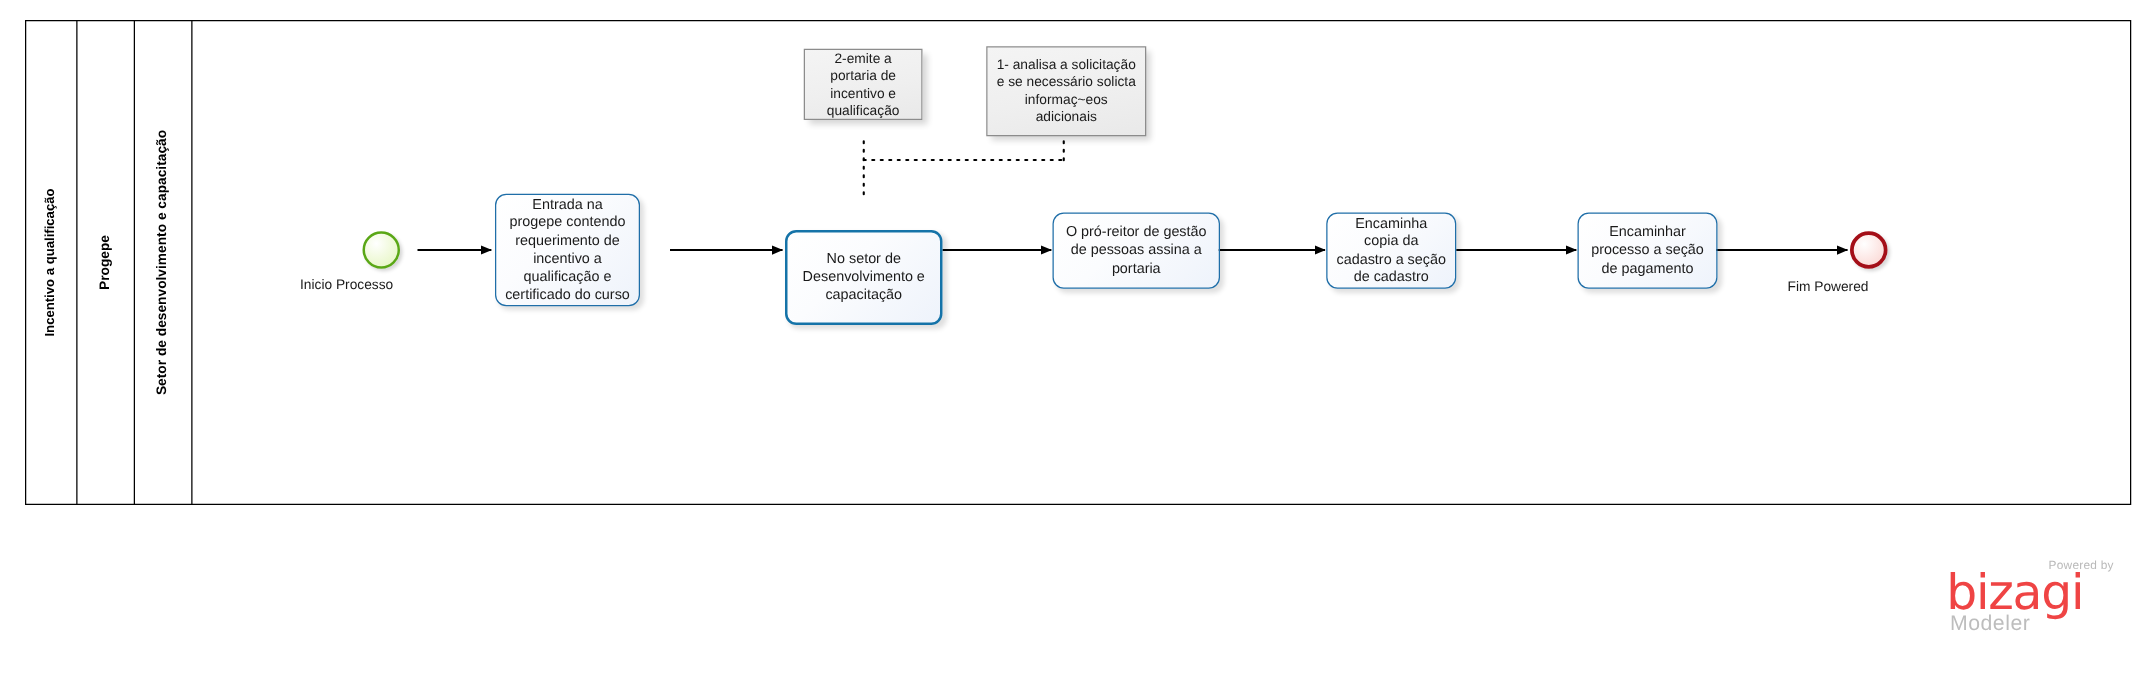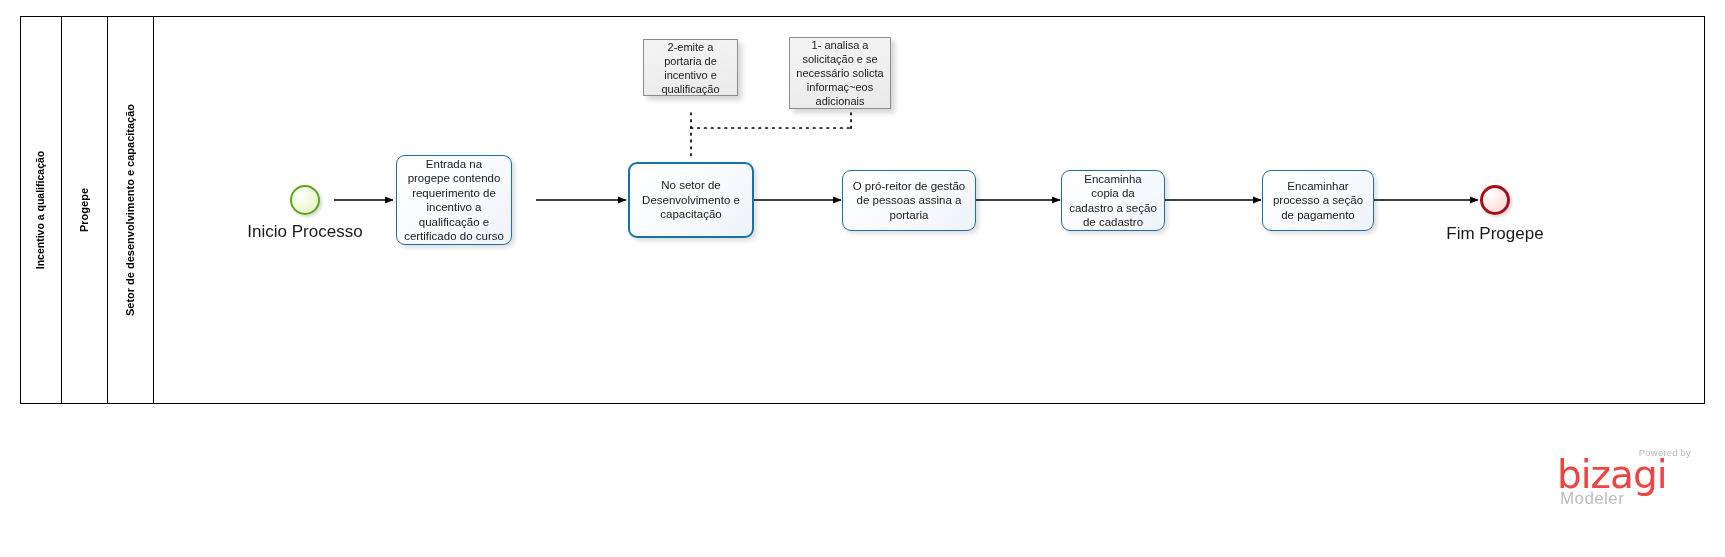--- a/index.html
+++ b/index.html
@@ -89,42 +89,42 @@
   }
   .event-end {
     width: 30px;
     height: 30px;
     border: 3.5px solid #a40f18;
     background: radial-gradient(circle at 35% 30%, #ffffff 0%, #fdebe9 45%, #fad3cf 100%);
     box-shadow: 2px 2px 3px rgba(0,0,0,0.16);
   }
   .event-label {
     position: absolute;
-    font-size: 17px;
+    font-size: 11px;
     color: #1a1a1a;
-    text-align: center;
     white-space: nowrap;
   }
 
   
   .task {
     position: absolute;
     box-sizing: border-box;
     border: 1.6px solid #1f6ea8;
     border-radius: 9px;
     background: linear-gradient(135deg, #ffffff 0%, #fbfcfe 40%, #eef3fb 100%);
     box-shadow: 3px 3px 4px rgba(0,0,0,0.13);
     display: flex;
     align-items: center;
     justify-content: center;
     padding: 4px 7px;
   }
   .task.selected {
     border-width: 2.6px;
     border-color: #1573a8;
+    margin-top: 22px;
   }
   .task-label {
     font-size: 11.5px;
     line-height: 14.5px;
     color: #1a1a1a;
     text-align: center;
     width: 100%;
   }
 
   
@@ -239,21 +239,21 @@
 
     <path d="M691,128 L851,128" stroke="#000000" stroke-width="1.7" stroke-dasharray="1.6 5.2" stroke-linecap="round" fill="none"></path>
 
     <path d="M851,113 L851,129" stroke="#000000" stroke-width="1.7" stroke-dasharray="1.6 5.2" stroke-linecap="round" fill="none"></path>
   </svg>
 
   <div class="note" style="left:643px; top:39px; width:95px; height:57px;">
     <span class="note-label">2-emite a portaria de incentivo e qualificação</span>
   </div>
 
-  <div class="note" style="left:789px; top:37px; width:102px; height:72px;">
+  <div class="note" style="left:789px; top:37px; width:128px; height:72px;">
     <span class="note-label">1- analisa a solicitação e se necessário solicta informaç~eos adicionais</span>
   </div>
 
   <div class="event event-start" style="left:290px; top:185px;"></div>
   <div class="event-label" style="left:240px; top:222px; width:130px;">Inicio Processo</div>
 
   <div class="task" style="left:396px; top:155px; width:116px; height:90px;">
     <span class="task-label">Entrada na progepe contendo requerimento de incentivo a qualificação e certificado do curso</span>
   </div>
 
@@ -267,21 +267,21 @@
 
   <div class="task" style="left:1061px; top:170px; width:104px; height:61px;">
     <span class="task-label">Encaminha copia da cadastro a seção de cadastro</span>
   </div>
 
   <div class="task" style="left:1262px; top:170px; width:112px; height:61px;">
     <span class="task-label">Encaminhar processo a seção de pagamento</span>
   </div>
 
   <div class="event event-end" style="left:1480px; top:185px;"></div>
-  <div class="event-label" style="left:1430px; top:224px; width:130px;">Fim Progepe</div>
+  <div class="event-label" style="left:1430px; top:224px; width:130px;">Fim Powered</div>
 
   <div class="logo">
     <span class="logo-powered">Powered by</span>
     <span class="logo-word">bizagi</span>
     <span class="logo-modeler">Modeler</span>
   </div>
 
 </div>
 
 </body></html>

